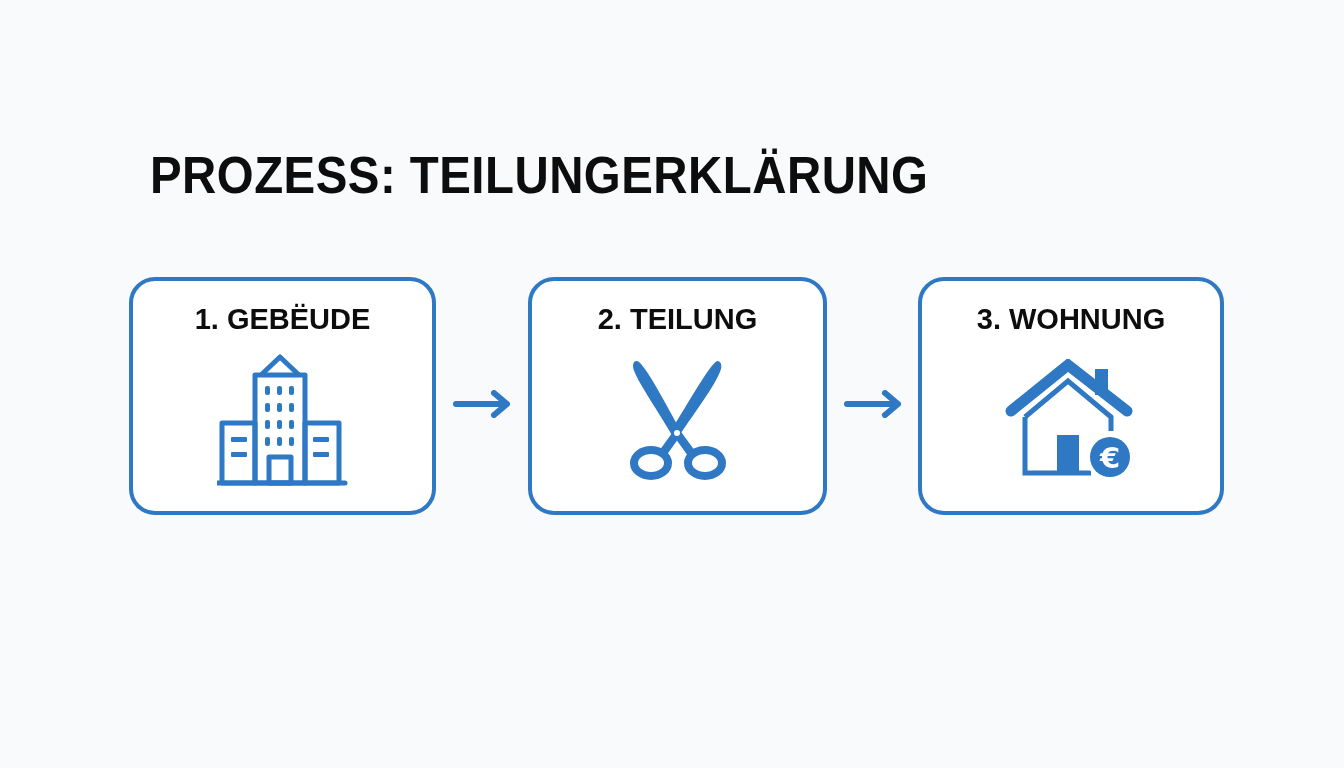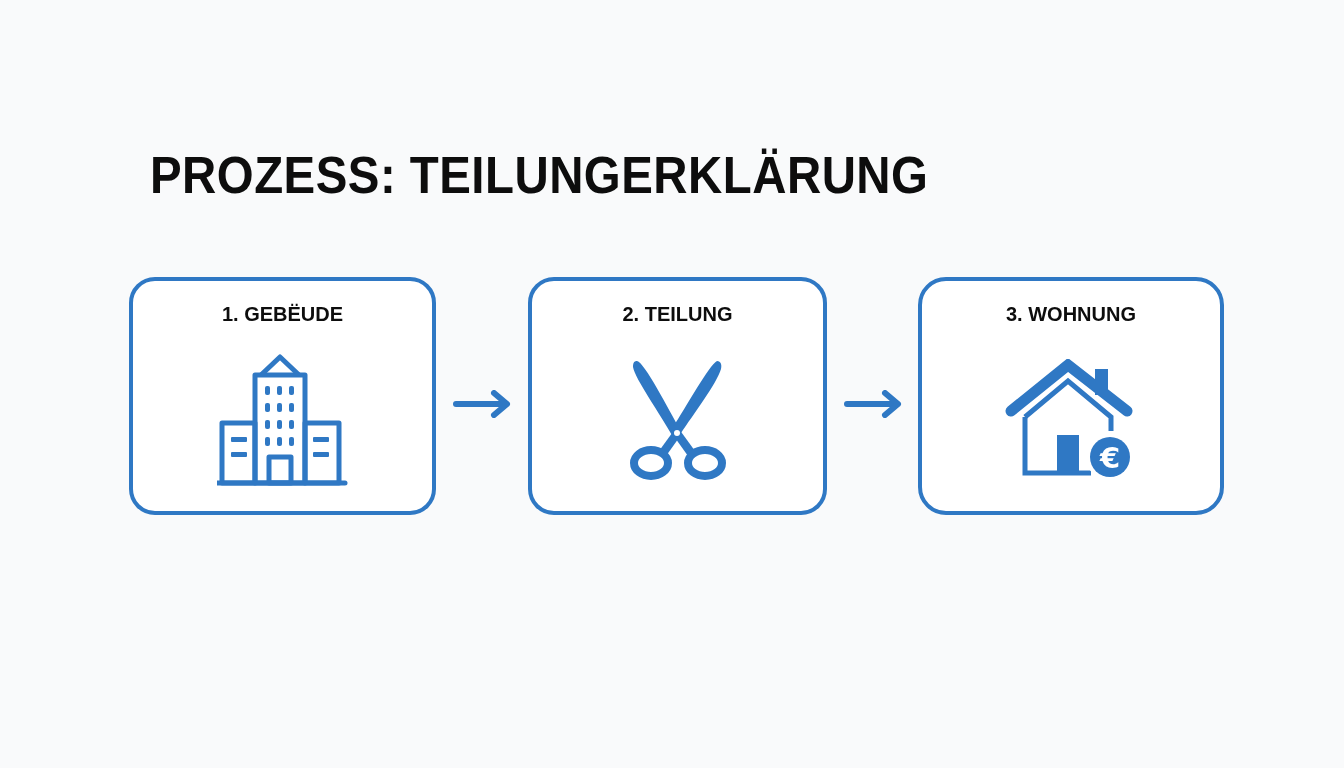--- a/index.html
+++ b/index.html
@@ -15,21 +15,21 @@
     letter-spacing:0.5px; white-space:nowrap;
     transform:scaleX(0.93); transform-origin:left top;
   }
   .step {
     position:absolute; top:277px; height:238px;
     border:4px solid #2f78c4; border-radius:26px;
     background:#ffffff; box-sizing:border-box;
   }
   .step-label {
     position:absolute; left:0; right:0; top:22px;
-    text-align:center; font-size:20px; font-weight:700; color:#0d0d0d;
+    text-align:center; font-size:29px; font-weight:700; color:#0d0d0d;
     white-space:nowrap;
   }
   .step-icon { position:absolute; left:50%; transform:translateX(-50%); }
   .arrow { position:absolute; top:390px; width:60px; height:28px; }
 </style>
 </head>
 <body>
 
 <div class="title">PROZESS: TEILUNGERKLÄRUNG</div>
 
@@ -98,21 +98,21 @@
   </svg>
 </div>
 
 <svg class="arrow" style="left:843px;" viewBox="0 0 60 28">
   <g fill="none" stroke="#2f78c4" stroke-width="6" stroke-linecap="round" stroke-linejoin="round">
     <line x1="4" y1="14" x2="54" y2="14"></line>
     <polyline points="42,3 55,14 42,25"></polyline>
   </g>
 </svg>
 
-<div class="step" style="left:918px; width:306px;border-radius:28px;">
+<div class="step" style="left:918px; width:306px;">
   <div class="step-label">3. WOHNUNG</div>
   <svg class="step-icon" style="top:78px;" width="132" height="124" viewBox="0 0 132 124">
 
     <polyline points="6,52 63,6 122,52" fill="none" stroke="#2f78c4" stroke-width="11" stroke-linejoin="miter" stroke-linecap="round"></polyline>
 
     <rect x="90" y="10" width="13" height="26" fill="#2f78c4"></rect>
 
     <polyline points="20,58 20,114 86,114" fill="none" stroke="#2f78c4" stroke-width="5"></polyline>
     <polyline points="20,58 63,22 106,58 106,72" fill="none" stroke="#2f78c4" stroke-width="5"></polyline>
 

